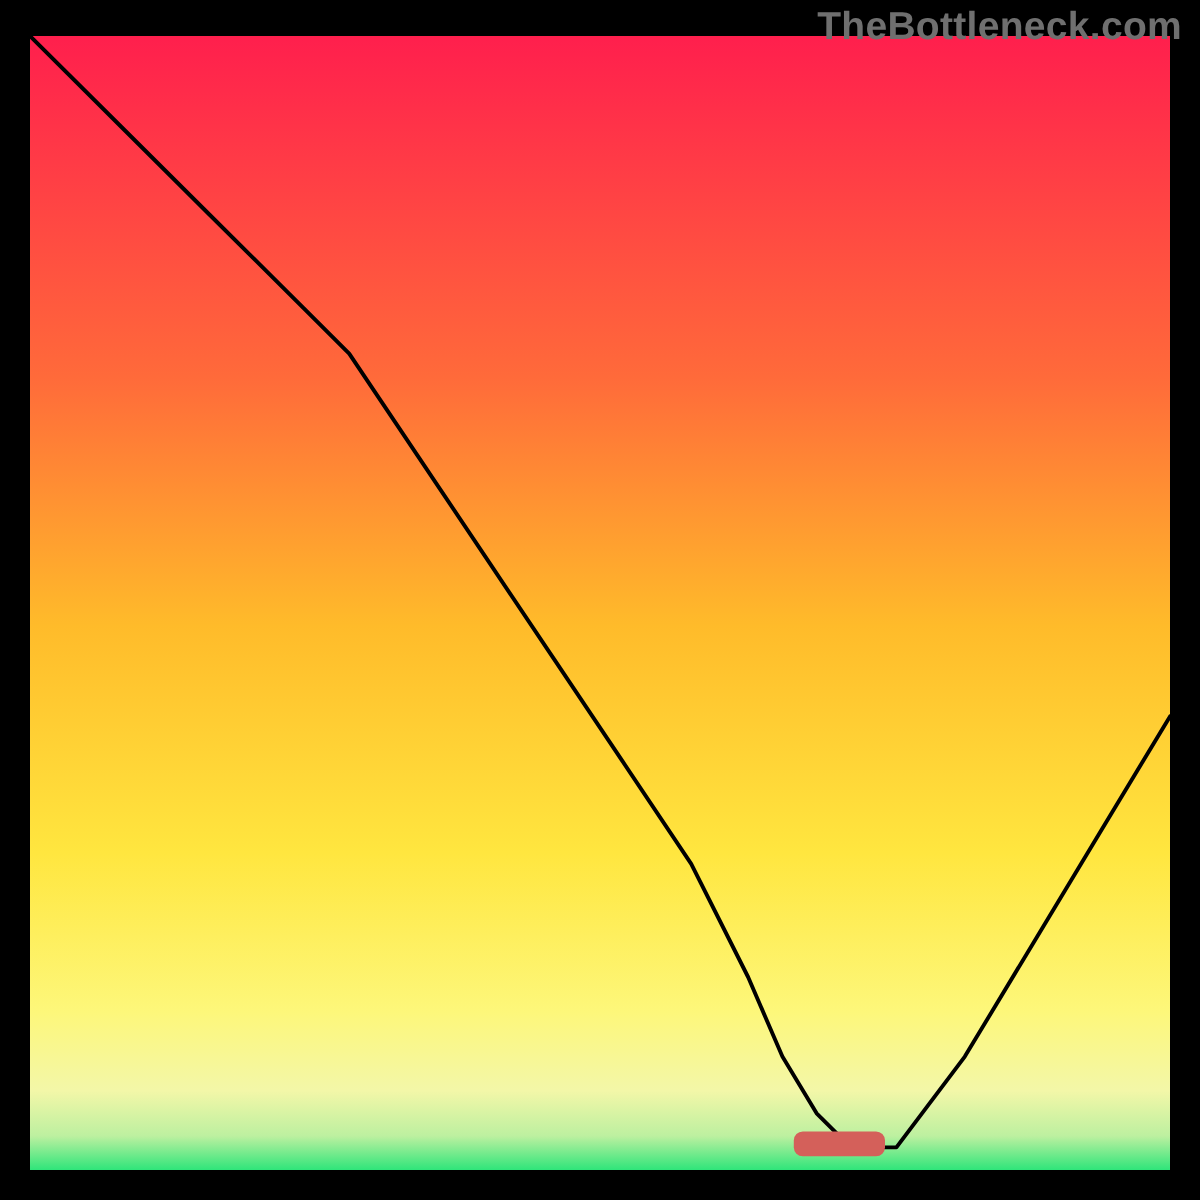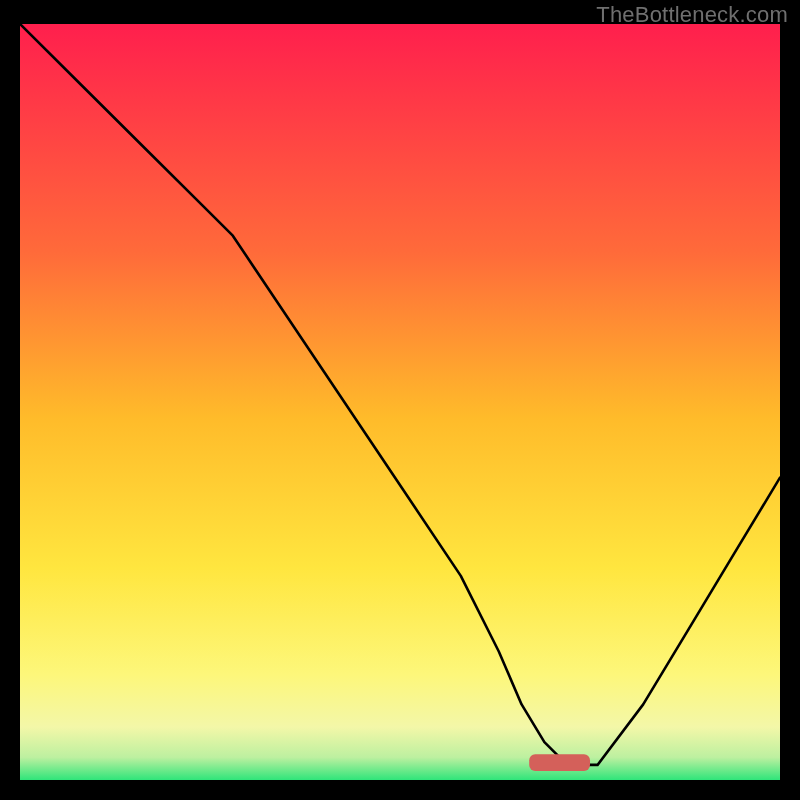--- a/index.html
+++ b/index.html
@@ -15,22 +15,22 @@
     position: relative;
     width: 800px;
     height: 800px;
     background: #000;
   }
   .watermark {
     position: absolute;
     top: 2px;
     right: 12px;
     color: #6f6f6f;
-    font-size: 22px;
-    font-weight: 400;
+    font-size: 26px;
+    font-weight: 700;
     letter-spacing: 0.2px;
     z-index: 20;
     user-select: none;
   }
   .plot {
     position: absolute;
     left: 20px;
     top: 24px;
     width: 760px;
     height: 756px;

